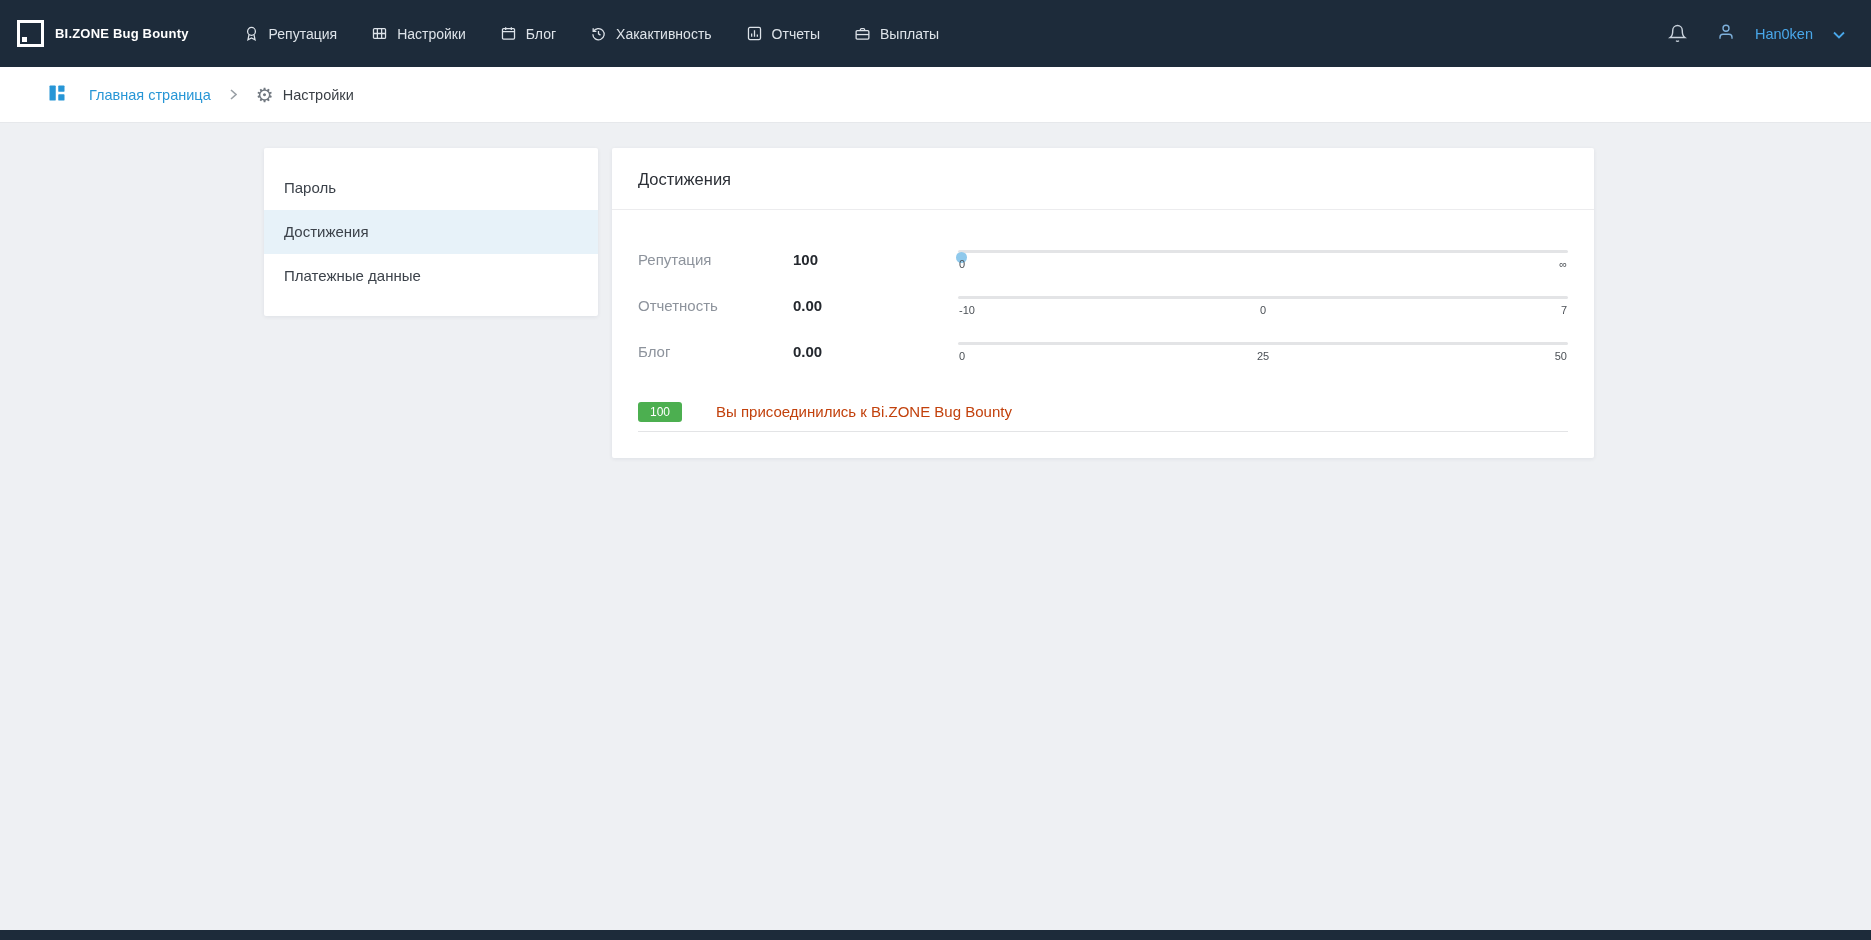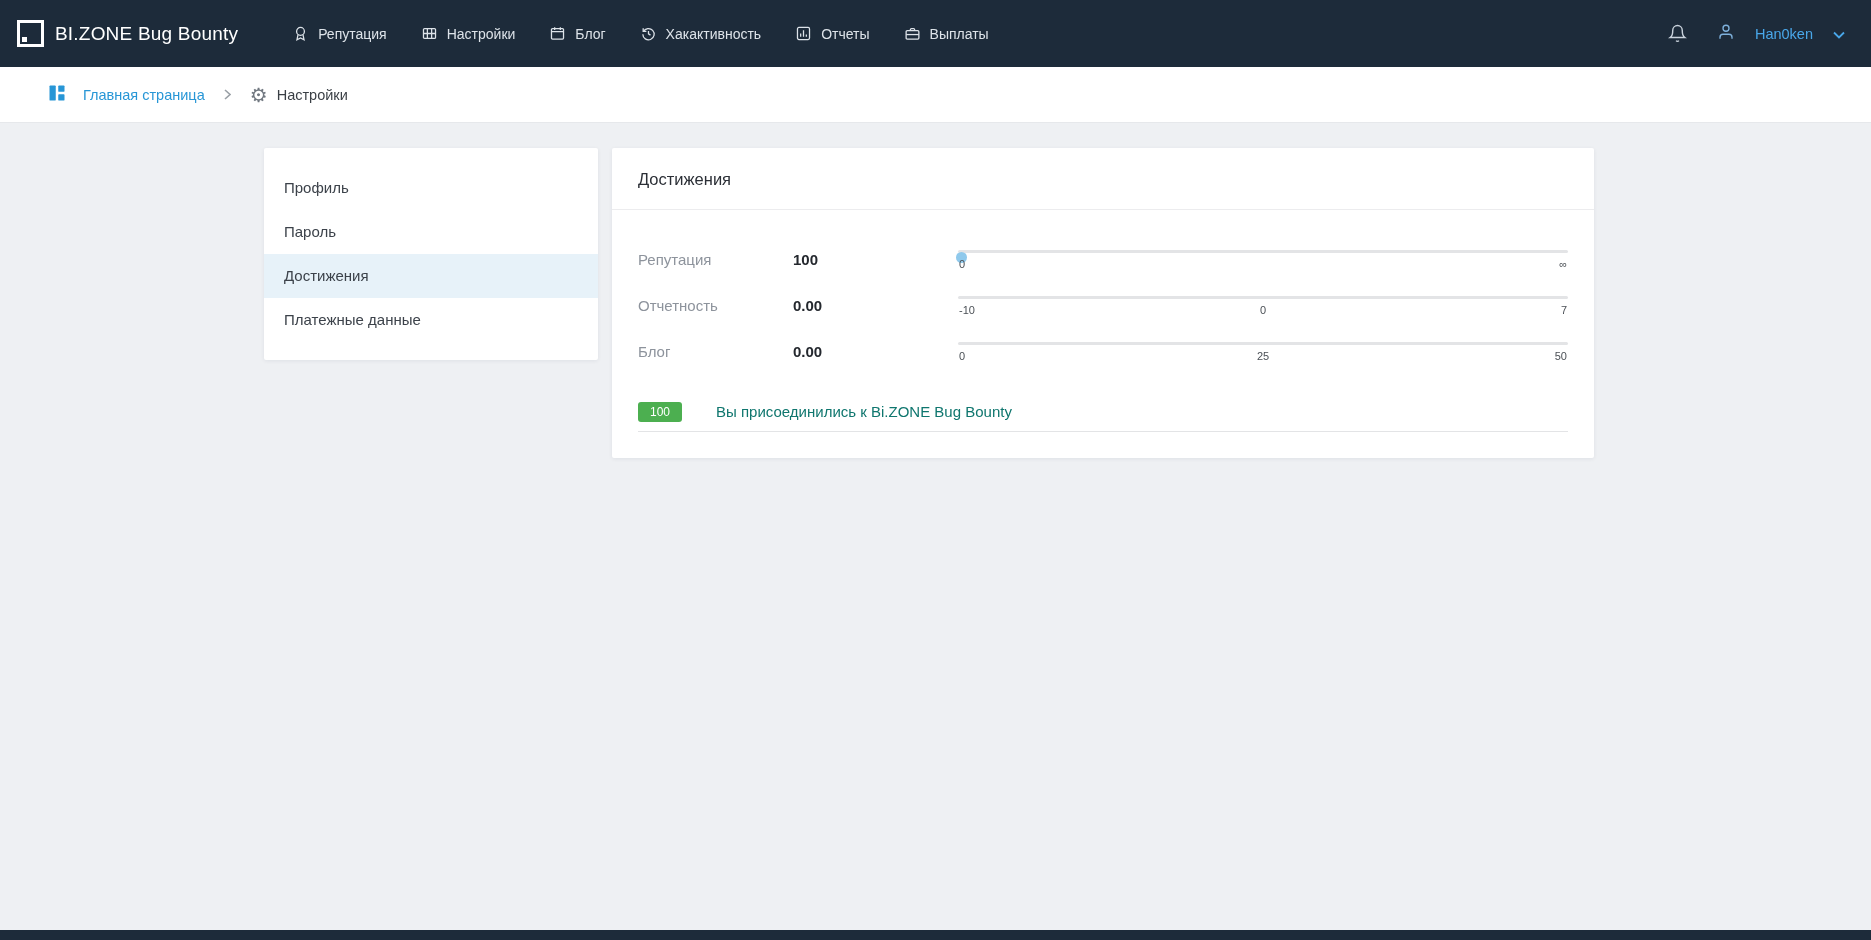--- a/index.html
+++ b/index.html
@@ -12,34 +12,34 @@
   }
 
   
   .topbar {
     height:67px; background:var(--topbar,#1d2b3a);
     display:flex; align-items:center; padding:0 26px 0 17px;
   }
   .brand { display:flex; align-items:center; gap:11px; margin-right:54px; }
   .brand-logo { width:27px; height:27px; border:3px solid #fff; position:relative; }
   .brand-logo-dot { position:absolute; left:2px; bottom:2px; width:5px; height:5px; background:#fff; }
-  .brand-name { color:#fff; font-size:19px; font-weight:400; letter-spacing:.2px; white-space:nowrap; }
+  .brand-name { color:#fff; font-size:13px; font-weight:700; letter-spacing:.2px; white-space:nowrap; }
   .nav { display:flex; align-items:center; gap:34px; }
   .nav-item { display:flex; align-items:center; gap:9px; color:#dde3e9; font-size:14px; cursor:pointer; white-space:nowrap; }
   .nav-item svg { display:block; }
   .top-right { margin-left:auto; display:flex; align-items:center; gap:30px; }
   .bell { cursor:pointer; display:flex; align-items:center; }
   .user { display:flex; align-items:center; gap:20px; color:var(--username,#49a7e9); font-size:14.5px; cursor:pointer; }
 
   
   .breadcrumb-bar {
     height:56px; background:#fff; border-bottom:1px solid #e6e8eb;
     display:flex; align-items:center; padding:0 47px;
   }
-  .crumb-home { display:flex; align-items:center; gap:16px; color:var(--link,#2796d6); font-size:14.5px; cursor:pointer; }
+  .crumb-home { display:flex; align-items:center; gap:22px; color:var(--link,#2796d6); font-size:14.5px; cursor:pointer; }
   .crumb-sep { margin:0 19px; display:flex; align-items:center; }
   .crumb-current { display:flex; align-items:center; gap:9px; color:#3a3f45; font-size:14.5px; }
   .gear { font-family:"DejaVu Sans",sans-serif; font-size:20px; color:#717880; line-height:1; }
 
   
   .main { padding-top:25px; }
   .layout { display:flex; align-items:flex-start; margin-left:264px; }
   .card { background:#fff; border-radius:2px; box-shadow:0 1px 4px rgba(16,30,54,.07); }
 
   .sidebar { width:334px; padding:18px 0; }
@@ -57,21 +57,21 @@
   .scale-track { position:absolute; left:0; right:0; top:6px; height:3px; background:#e3e4e6; border-radius:2px; }
   .scale-dot { position:absolute; left:-2px; top:2px; width:11px; height:11px; border-radius:50%; background:var(--dot,#8fc9ec); }
   .scale-label { position:absolute; top:14px; font-size:11px; color:#4b5056; }
   .scale-label.min { left:1px; }
   .scale-label.mid { left:50%; transform:translateX(-50%); }
   .scale-label.max { right:1px; }
 
   .history-title { margin:30px 26px 0; font-size:15.5px; font-weight:700; color:#24282e; }
   .history-row { margin:18px 26px 0; display:flex; align-items:center; height:40px; border-bottom:1px solid #e3e4e6; }
   .points-badge { background:var(--green,#4caf50); color:#fff; font-size:12px; padding:3px 12px; border-radius:3px; }
-  .history-text { margin-left:34px; font-size:15px; color:#0f766e; }
+  .history-text { margin-left:34px; font-size:15px; color:#c2410c; }
 
   .footer-strip { position:absolute; left:0; bottom:0; width:100%; height:10px; background:var(--topbar,#1d2b3a); }
 </style>
 </head>
 <body>
 
 <div class="topbar">
   <div class="brand">
     <span class="brand-logo">
         <span class="brand-logo-dot"></span>
@@ -181,21 +181,20 @@
   <div class="crumb-current">
     <span class="gear">⚙</span>
     <span>Настройки</span>
   </div>
 </div>
 
 <div class="main">
   <div class="layout">
 
     <div class="card sidebar">
-      <div class="side-item">Профиль</div>
       <div class="side-item">Пароль</div>
       <div class="side-item active">Достижения</div>
       <div class="side-item">Платежные данные</div>
     </div>
 
     <div class="card panel">
       <div class="panel-header">Достижения</div>
 
       <div class="metrics">
         <div class="metric-row">

